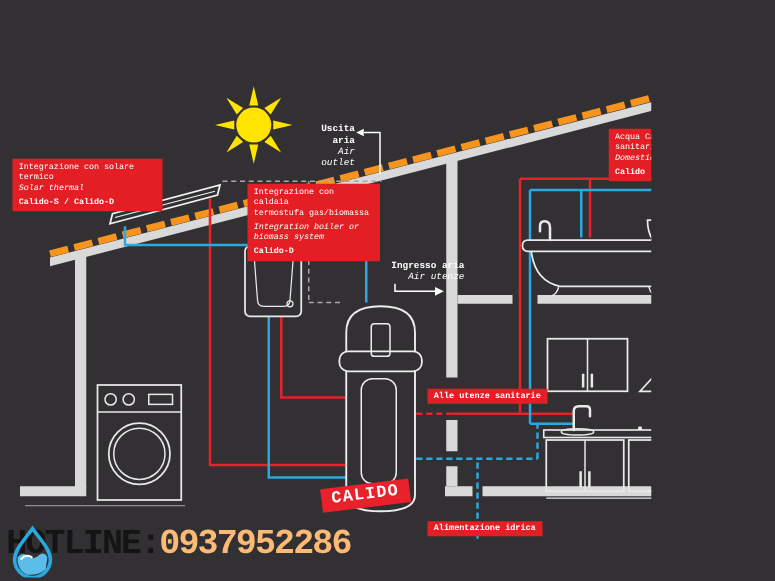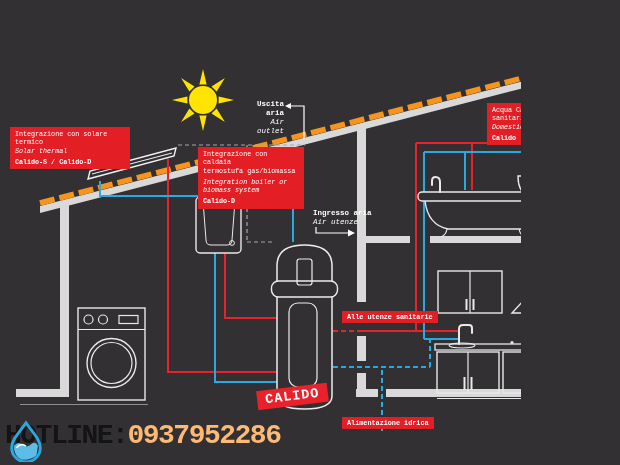--- a/index.html
+++ b/index.html
@@ -181,21 +181,21 @@
   <span class="it">Acqua Calda sanitaria</span>
   <span class="en">Domestic Hot Water</span>
   <span class="model">Calido</span>
 </div>
 
 <div class="air" style="left:244px;top:100px;width:40px;text-align:right;">
   <span class="it">Uscita aria</span>
   <span class="en">Air outlet</span>
 </div>
 
-<div class="air" style="left:313px;top:209px;">
+<div class="air" style="left:313px;top:209px;text-align:right;">
   <span class="it">Ingresso aria</span>
   <span class="en">Air utenze</span>
 </div>
 
 <div class="tag" style="left:342px;top:311px;">Alle utenze sanitarie</div>
 <div class="tag" style="left:342px;top:417px;">Alimentazione idrica</div>
 
 <div class="unit-label">CALIDO</div>
 
 <div class="hotline">

